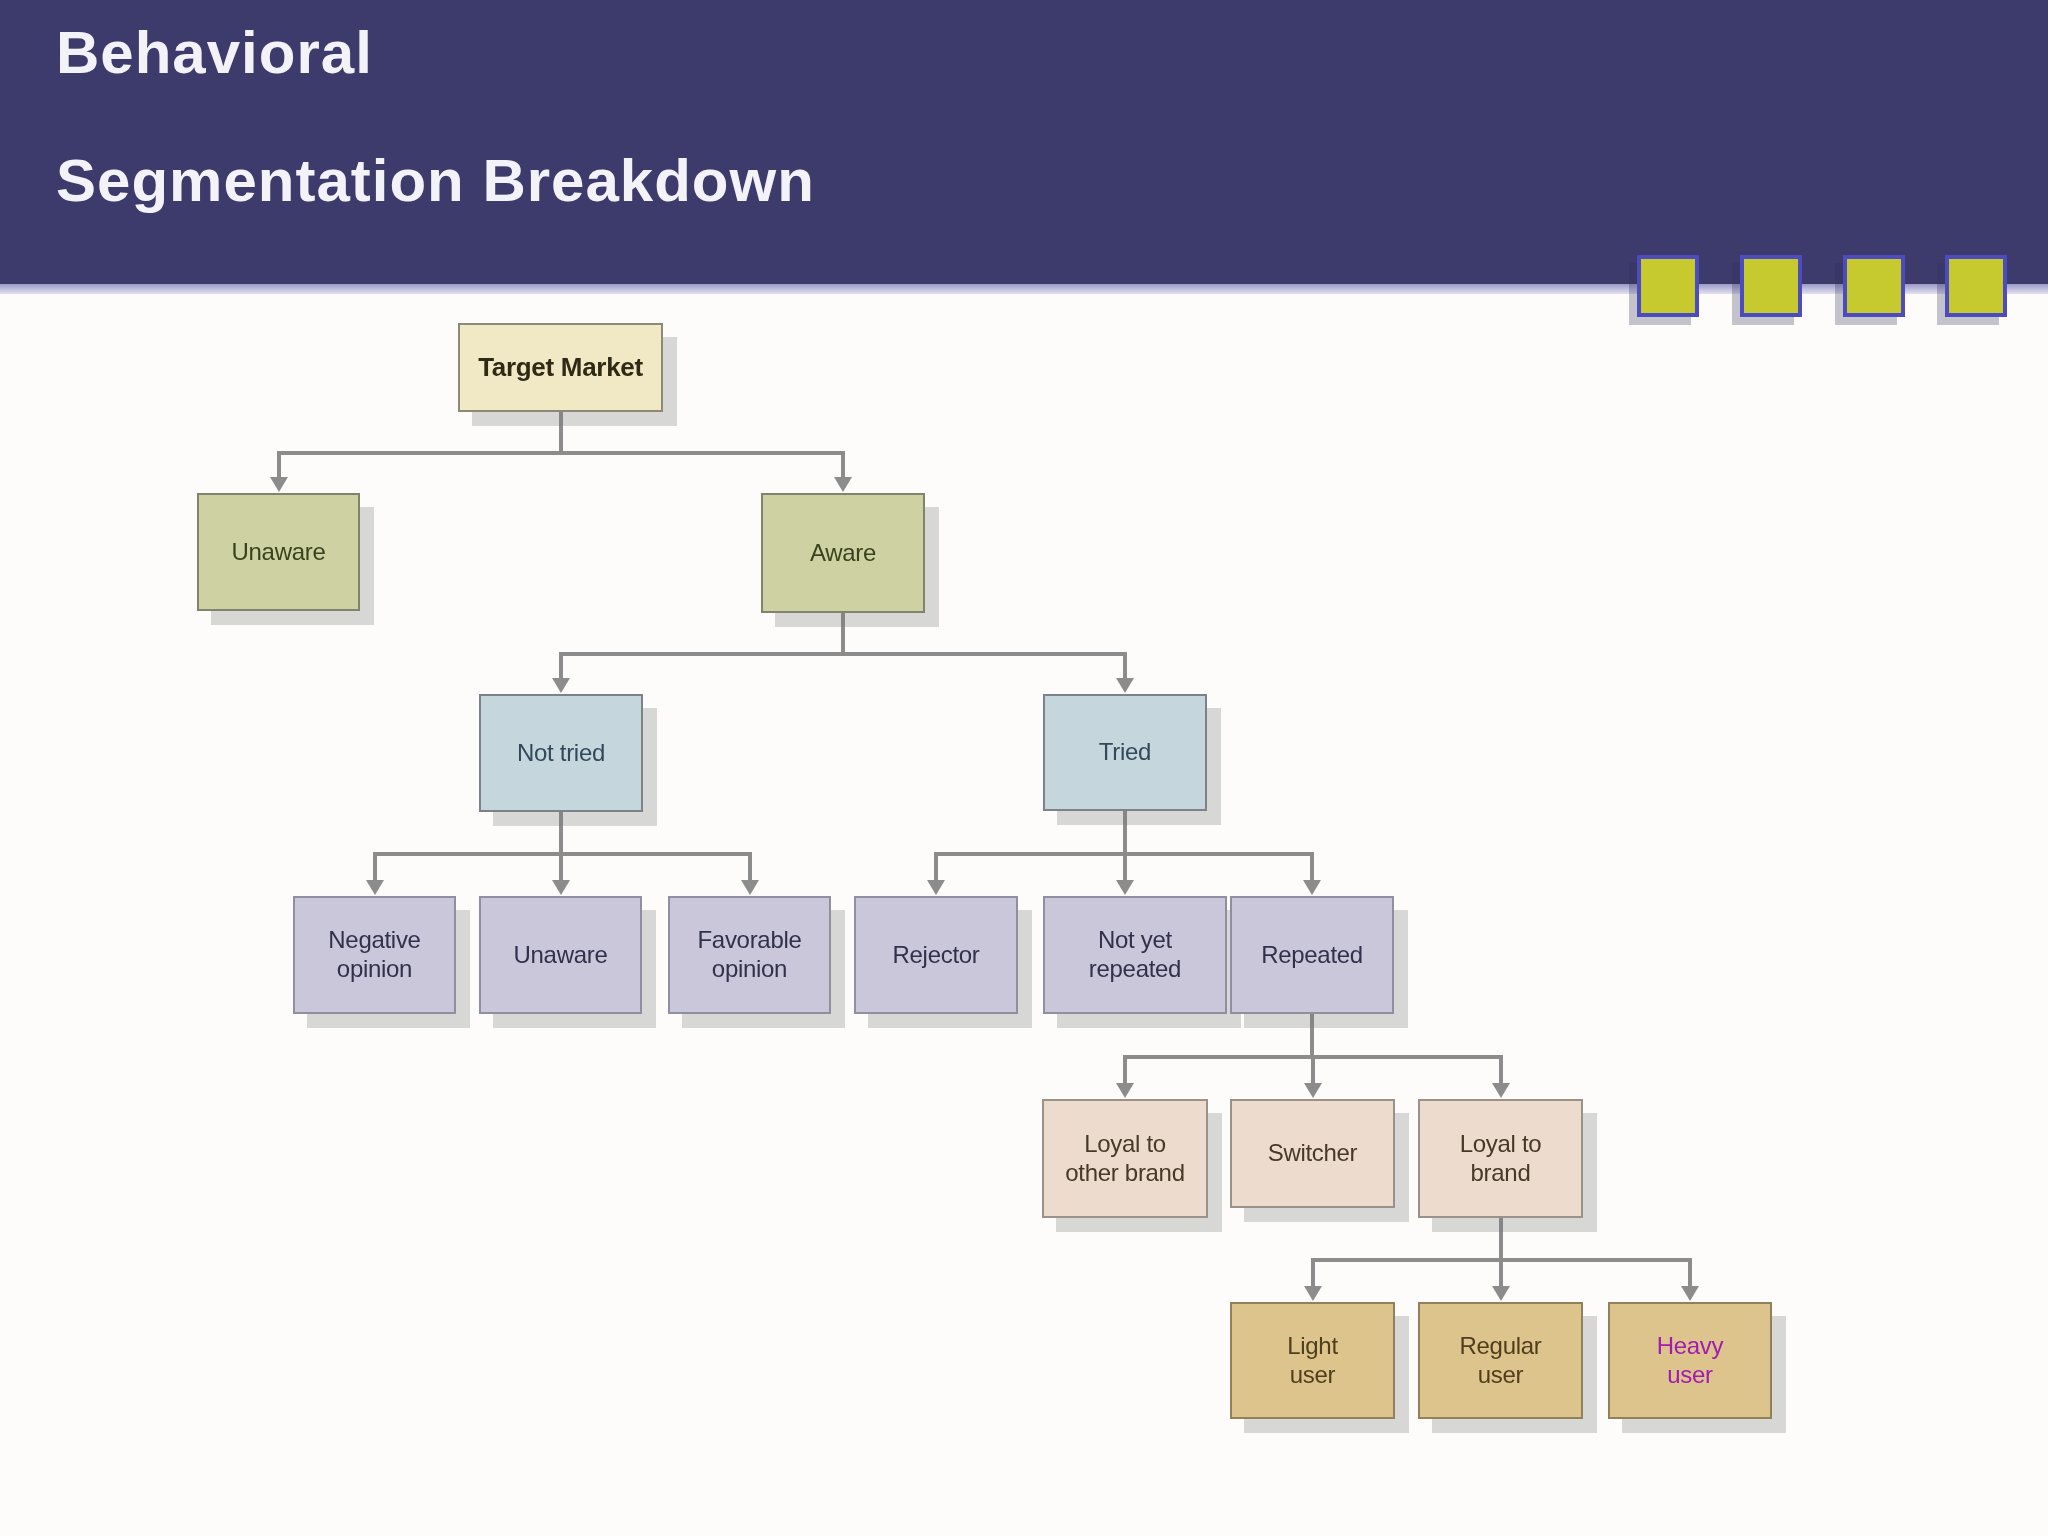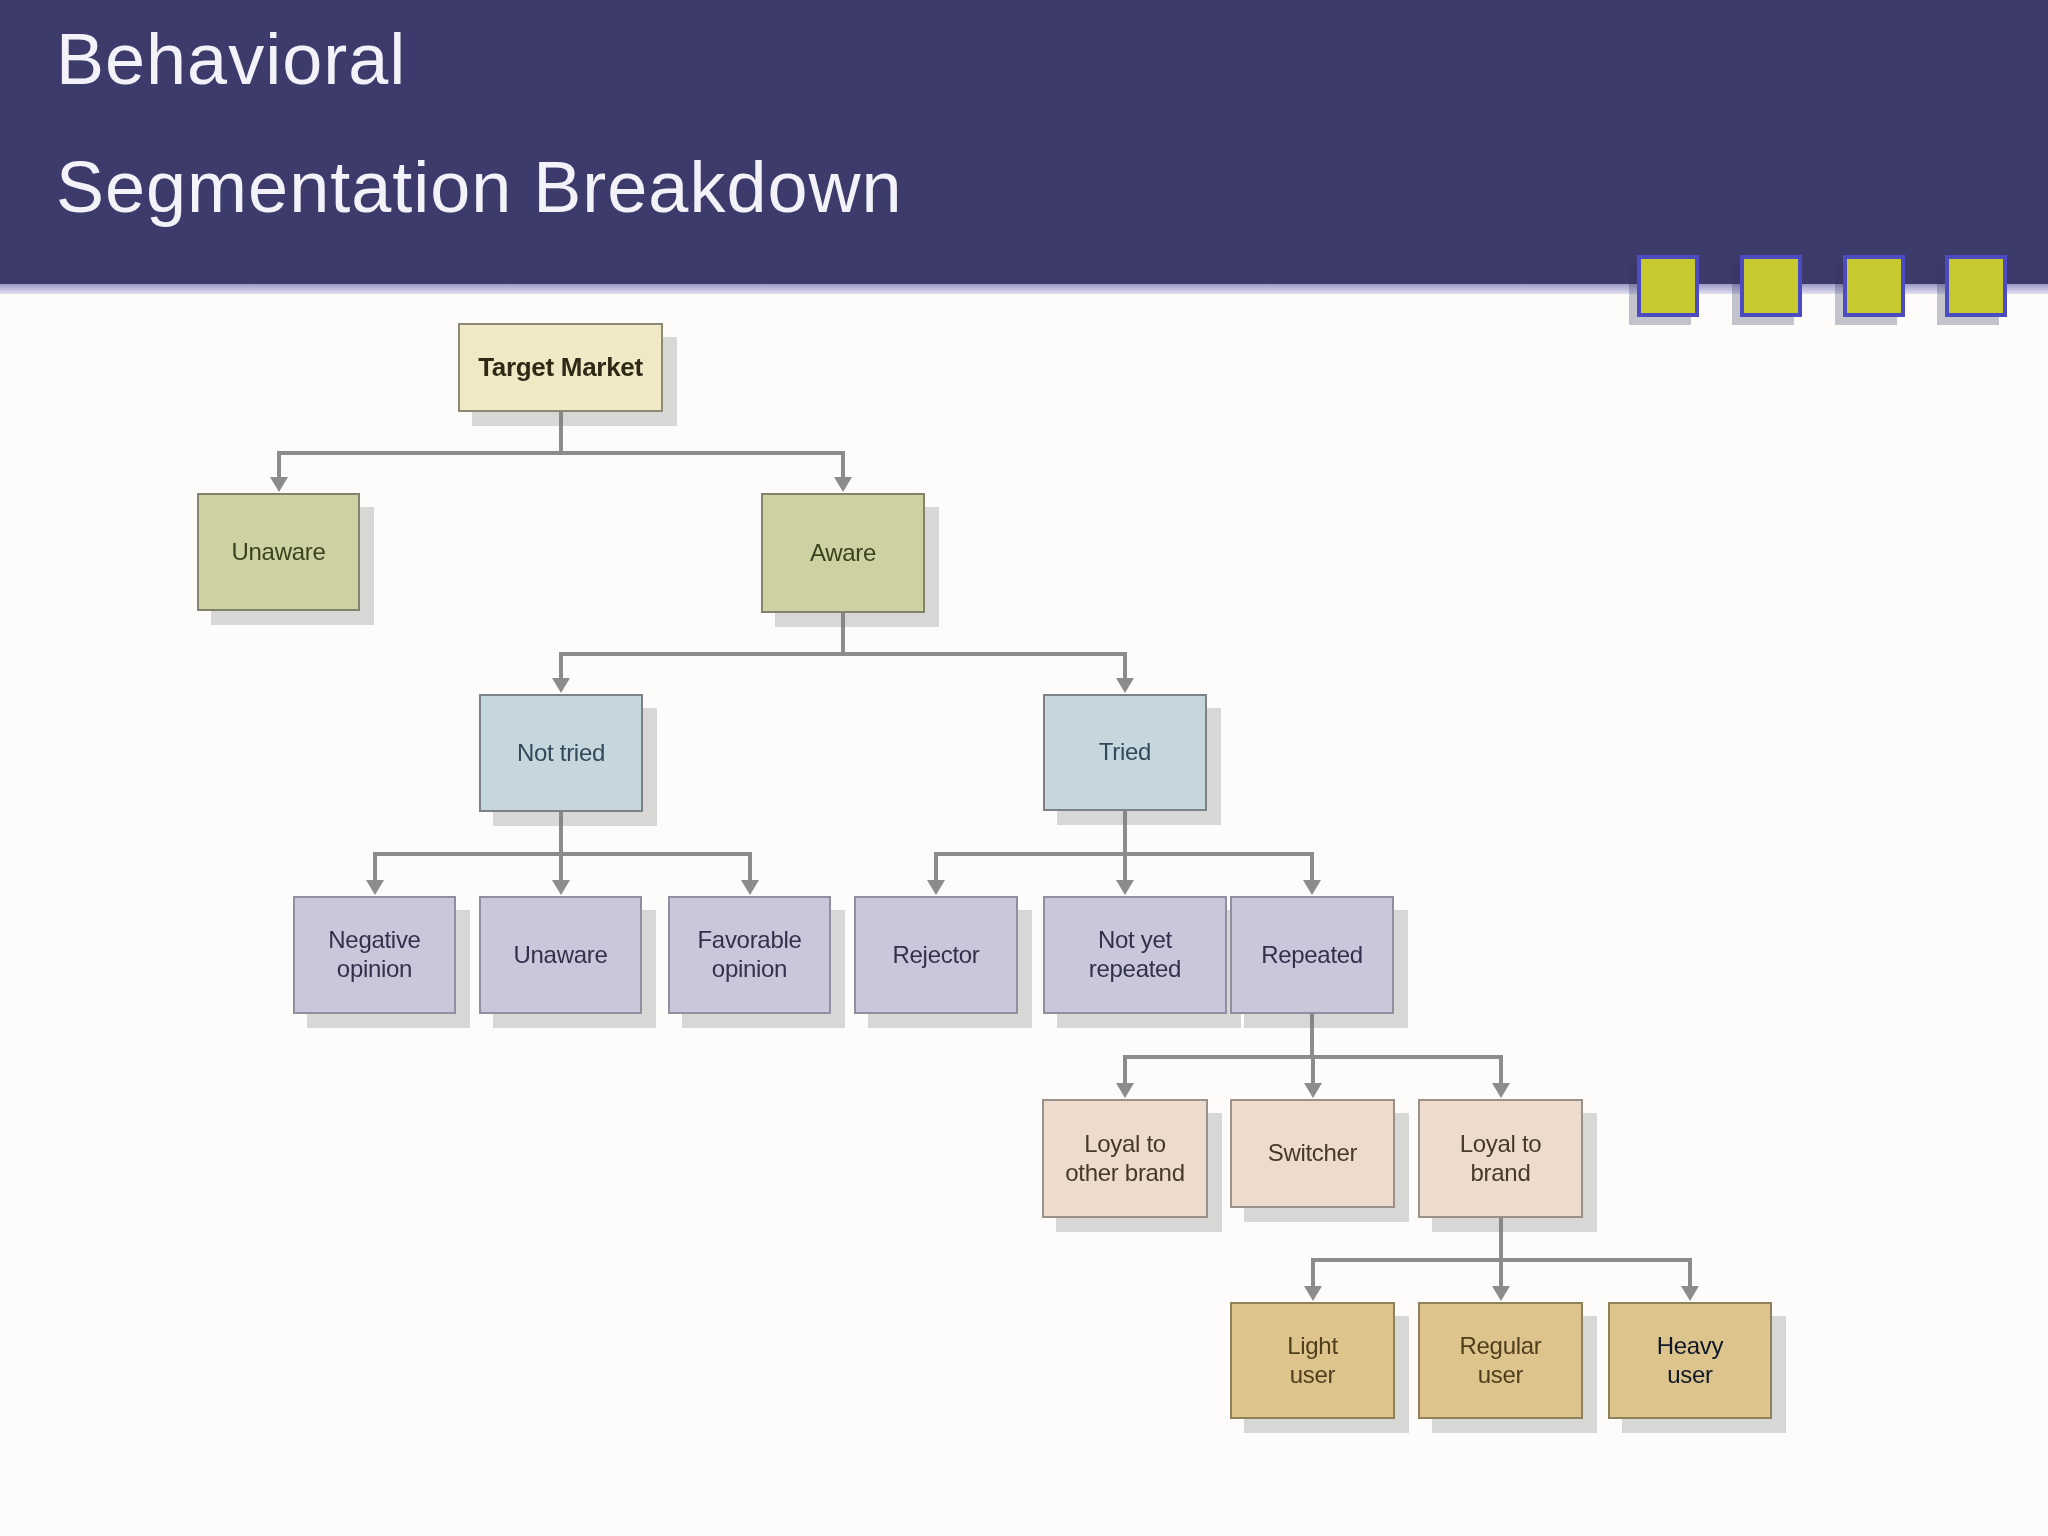--- a/index.html
+++ b/index.html
@@ -13,23 +13,24 @@
   
   #header{
     position:absolute;left:0;top:0;width:2048px;height:284px;
   }
   #header-divider{
     position:absolute;left:0;top:284px;width:2048px;height:10px;
   }
   .title-line{
     position:absolute;left:56px;
     color:#f3f2f8;
-    font-size:72px;
+    font-size:60px;
     letter-spacing:1px;
     white-space:nowrap;
+    font-weight:bold;
   }
   #title-line1{top:18px;}
   #title-line2{top:146px;}
   
   .decor-square{
     position:absolute;
     width:62px;height:62px;
     box-sizing:border-box;
     border-style:solid;border-width:4px;
     box-shadow:-8px 8px 0 rgba(45,45,85,0.28);
@@ -93,21 +94,21 @@
       <div class="node" style="left: 1230px; top: 880px; width: 164px; height: 118px; background: rgb(203, 199, 219); border-color: rgb(143, 143, 160); color: rgb(49, 49, 76);">Repeated</div>
       <div class="node" style="left: 1042px; top: 1083px; width: 166px; height: 119px; background: rgb(237, 220, 205); border-color: rgb(154, 145, 136); color: rgb(71, 57, 40);">Loyal to
 other brand</div>
       <div class="node" style="left: 1230px; top: 1083px; width: 165px; height: 109px; background: rgb(237, 220, 205); border-color: rgb(154, 145, 136); color: rgb(71, 57, 40);">Switcher</div>
       <div class="node" style="left: 1418px; top: 1083px; width: 165px; height: 119px; background: rgb(237, 220, 205); border-color: rgb(154, 145, 136); color: rgb(71, 57, 40);">Loyal to
 brand</div>
       <div class="node" style="left: 1230px; top: 1286px; width: 165px; height: 117px; background: rgb(221, 196, 140); border-color: rgb(145, 129, 90); color: rgb(79, 62, 28);">Light
 user</div>
       <div class="node" style="left: 1418px; top: 1286px; width: 165px; height: 117px; background: rgb(221, 196, 140); border-color: rgb(145, 129, 90); color: rgb(79, 62, 28);">Regular
 user</div>
-      <div class="node" style="left: 1608px; top: 1286px; width: 164px; height: 117px; background: rgb(221, 196, 140); border-color: rgb(145, 129, 90); color: #0f172a;">Heavy
+      <div class="node" style="left: 1608px; top: 1286px; width: 164px; height: 117px; background: rgb(221, 196, 140); border-color: rgb(145, 129, 90); color: #a21caf;">Heavy
 user</div>
       <div class="conn" style="left: 558.5px; top: 396px; width: 4px; height: 41px; background: rgb(140, 140, 140);"></div>
       <div class="conn" style="left: 276.5px; top: 435px; width: 568.5px; height: 4px; background: rgb(140, 140, 140);"></div>
       <div class="conn" style="left: 276.5px; top: 437px; width: 4px; height: 26px; background: rgb(140, 140, 140);"></div>
       <div class="arrowhead" style="left: 269.5px; top: 461px; border-top-color: rgb(140, 140, 140);"></div>
       <div class="conn" style="left: 841px; top: 437px; width: 4px; height: 26px; background: rgb(140, 140, 140);"></div>
       <div class="arrowhead" style="left: 834px; top: 461px; border-top-color: rgb(140, 140, 140);"></div>
       <div class="conn" style="left: 841px; top: 597px; width: 4px; height: 41px; background: rgb(140, 140, 140);"></div>
       <div class="conn" style="left: 559px; top: 636px; width: 568px; height: 4px; background: rgb(140, 140, 140);"></div>
       <div class="conn" style="left: 559px; top: 638px; width: 4px; height: 26px; background: rgb(140, 140, 140);"></div>

